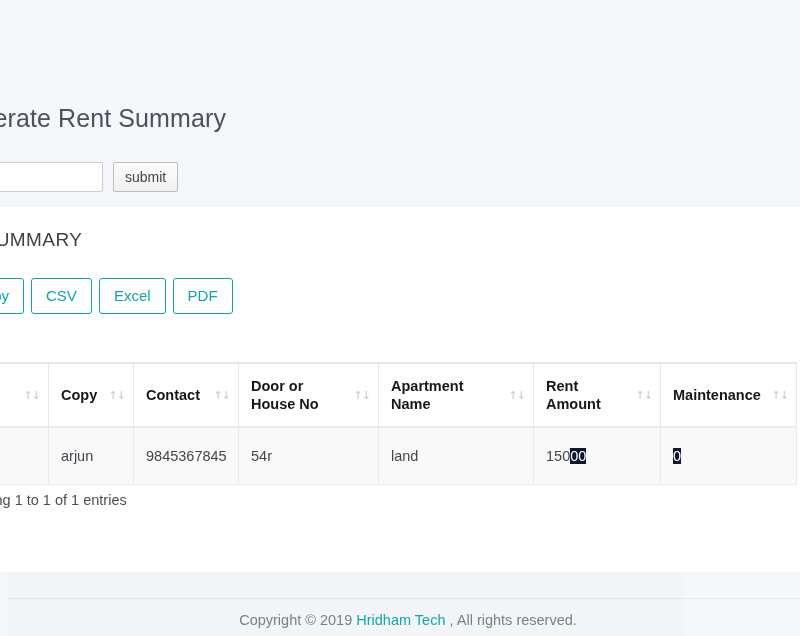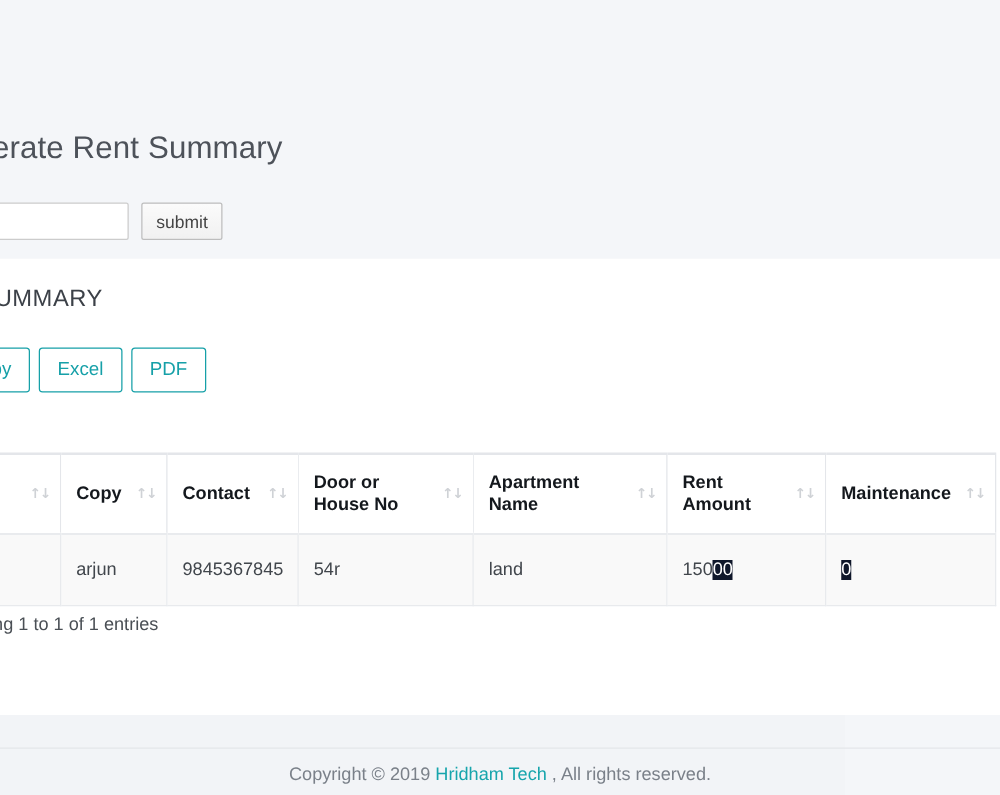--- a/index.html
+++ b/index.html
@@ -164,21 +164,21 @@
     position: absolute;
     left: -45px; top: 285px;
     font-size: 14.5px;
     color: #4a4f55;
     white-space: nowrap;
   }
 
   
   .footer-band {
     position: absolute;
-    left: 0; top: 572px;
+    left: 8px; top: 572px;
     width: 676px; height: 64px;
     background: #f2f4f7;
   }
   .footer-rule {
     position: absolute;
     left: 0; top: 26px;
     width: 800px; height: 1px;
     background: #e3e6ea;
   }
   .footer-text {
@@ -208,20 +208,21 @@
       <input class="date-input" type="text" placeholder="mm/dd/yyyy" style="">
       <button class="submit-btn">submit</button>
     </div>
   </div>
 
   <div class="card">
     <div class="card-title">RENT SUMMARY</div>
 
     <div class="dt-buttons">
       <div class="dt-button">Copy</div>
+      <div class="dt-button">CSV</div>
       <div class="dt-button">Excel</div>
       <div class="dt-button">PDF</div>
     </div>
 
     <div class="table-wrap">
       <table class="data-table">
         <colgroup>
           <col style="width:88px">
           <col style="width:85px">
           <col style="width:105px">

